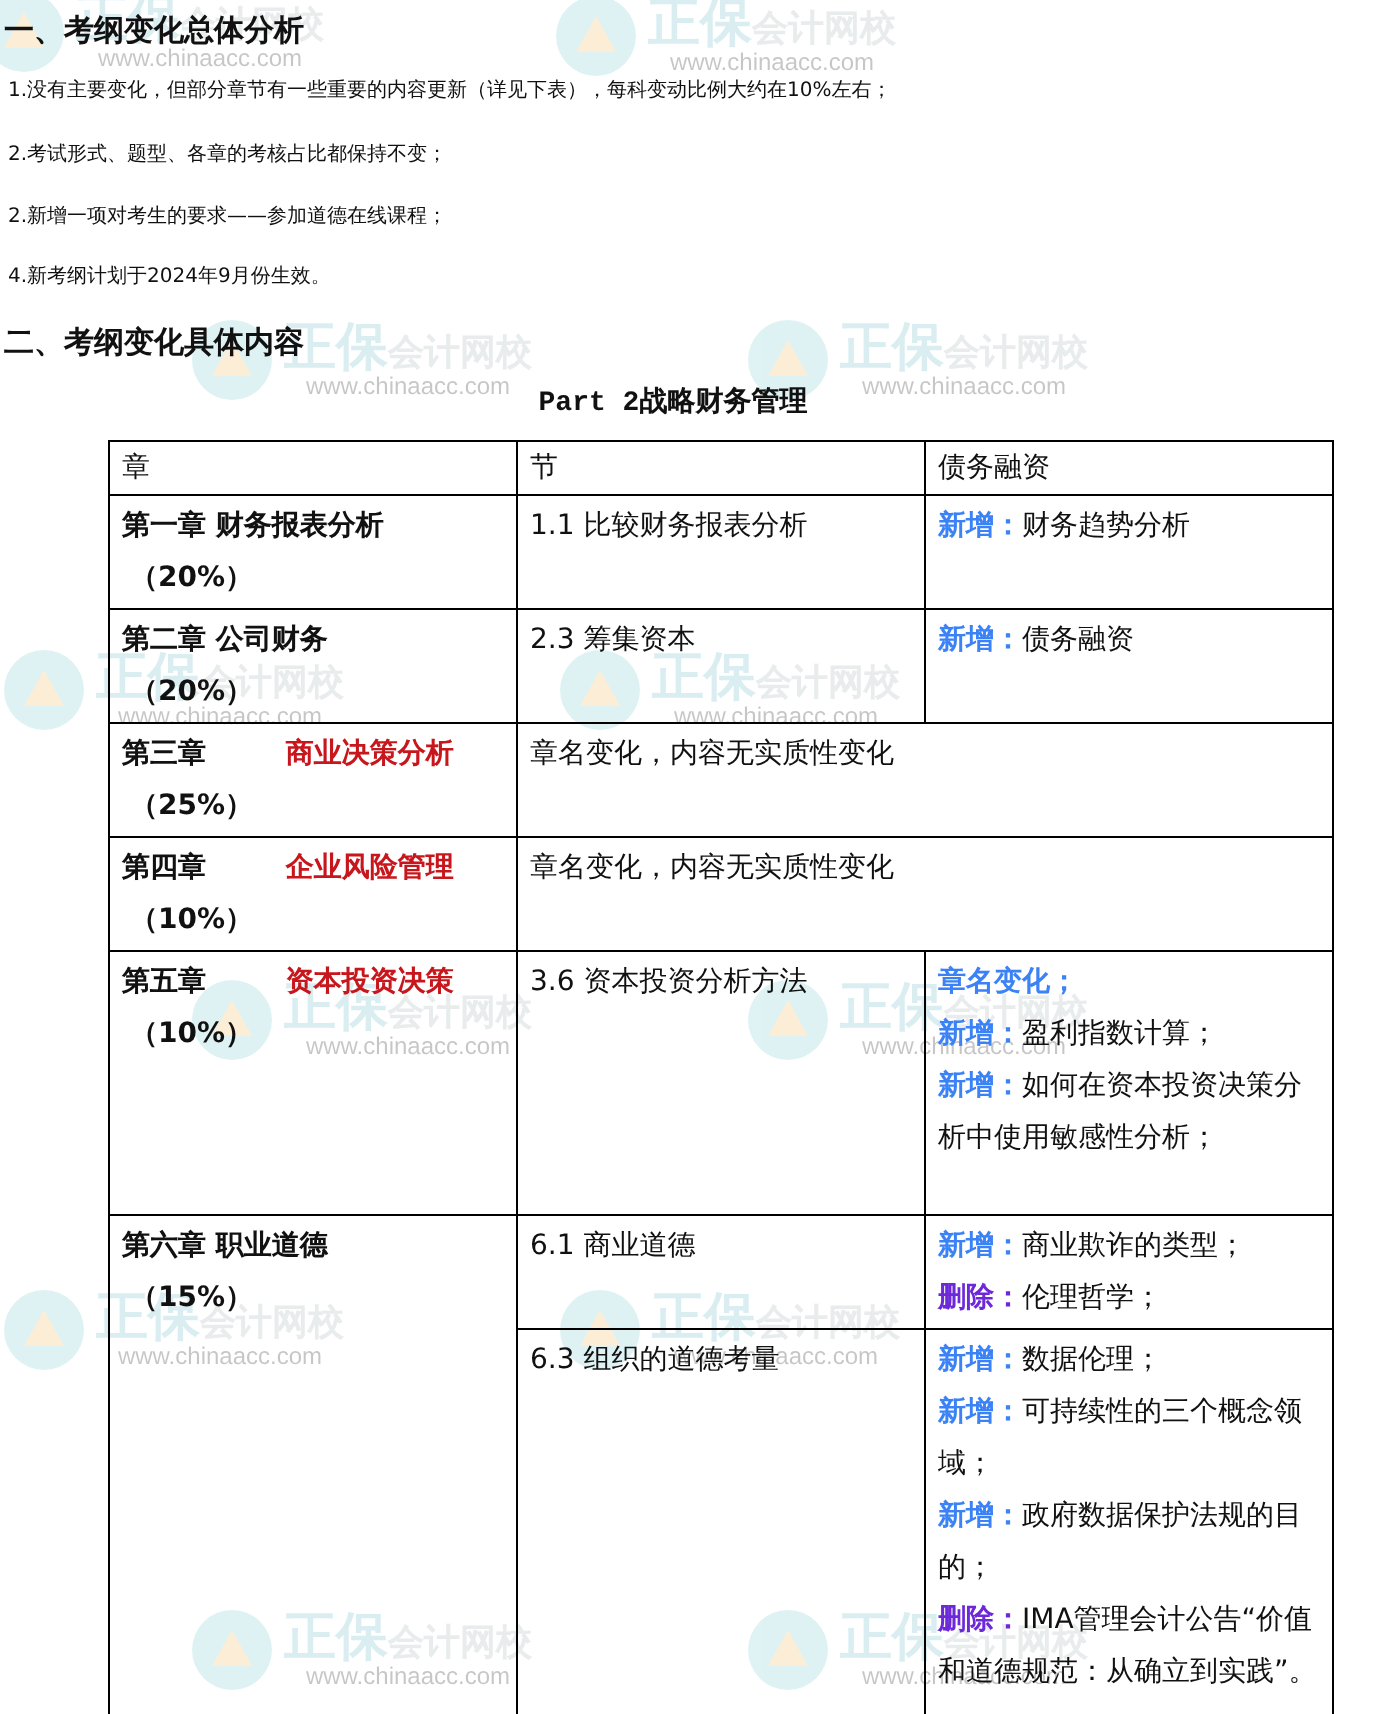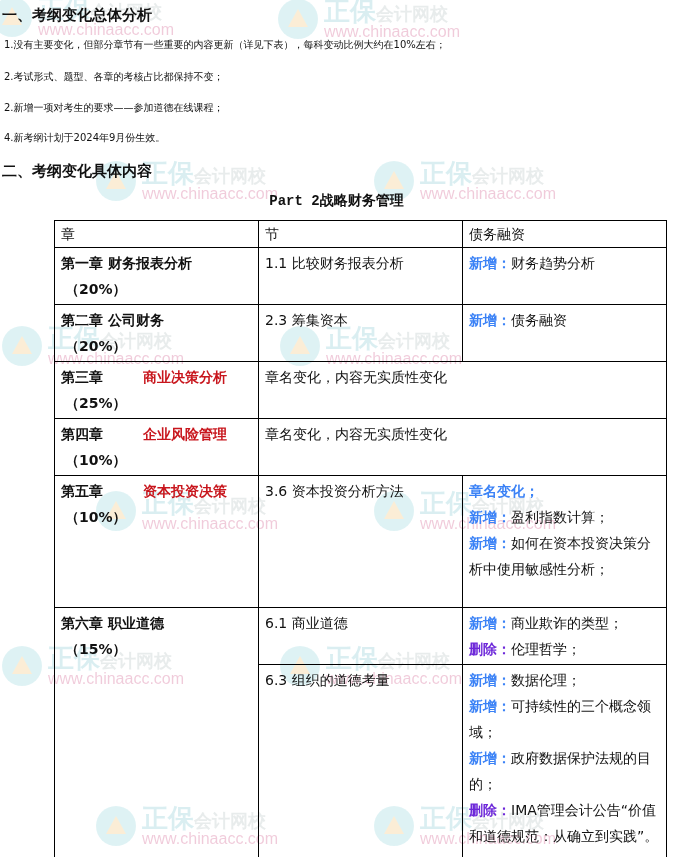--- a/index.html
+++ b/index.html
@@ -17,21 +17,21 @@
       position: relative; margin-right: 6px;
     }
     .wm-logo::after {
       content: ""; position: absolute; left: 10px; top: 10px; width: 0; height: 0;
       border-left: 10px solid transparent; border-right: 10px solid transparent;
       border-bottom: 18px solid #f0b24a;
     }
     .wm-text { display: flex; flex-direction: column; line-height: 1; }
     .wm-brand { font-size: 26px; font-weight: bold; color: #5ab7c4; white-space: nowrap; }
     .wm-brand small { font-size: 18px; color: #9aa; }
-    .wm-url { font-size: 16px; color: #be185d; font-family: "Liberation Sans", sans-serif; text-align: center; }
+    .wm-url { font-size: 12px; color: #000000; font-family: "Liberation Sans", sans-serif; text-align: center; }
 
     .line { position: absolute; left: 4px; white-space: nowrap; font-size: 10px; }
     .heading { font-weight: bold; font-size: 15px; left: 2px; }
     .table-title {
       position: absolute; top: 192px; left: 0; width: 563px; text-align: center;
       font-family: "Liberation Mono", monospace; font-weight: bold; font-size: 14px;
       padding-left: 30px; box-sizing: border-box; margin-left: 40px;
     }
     table.outline {
       position: absolute; top: 220px; left: 54px; width: 612px;

